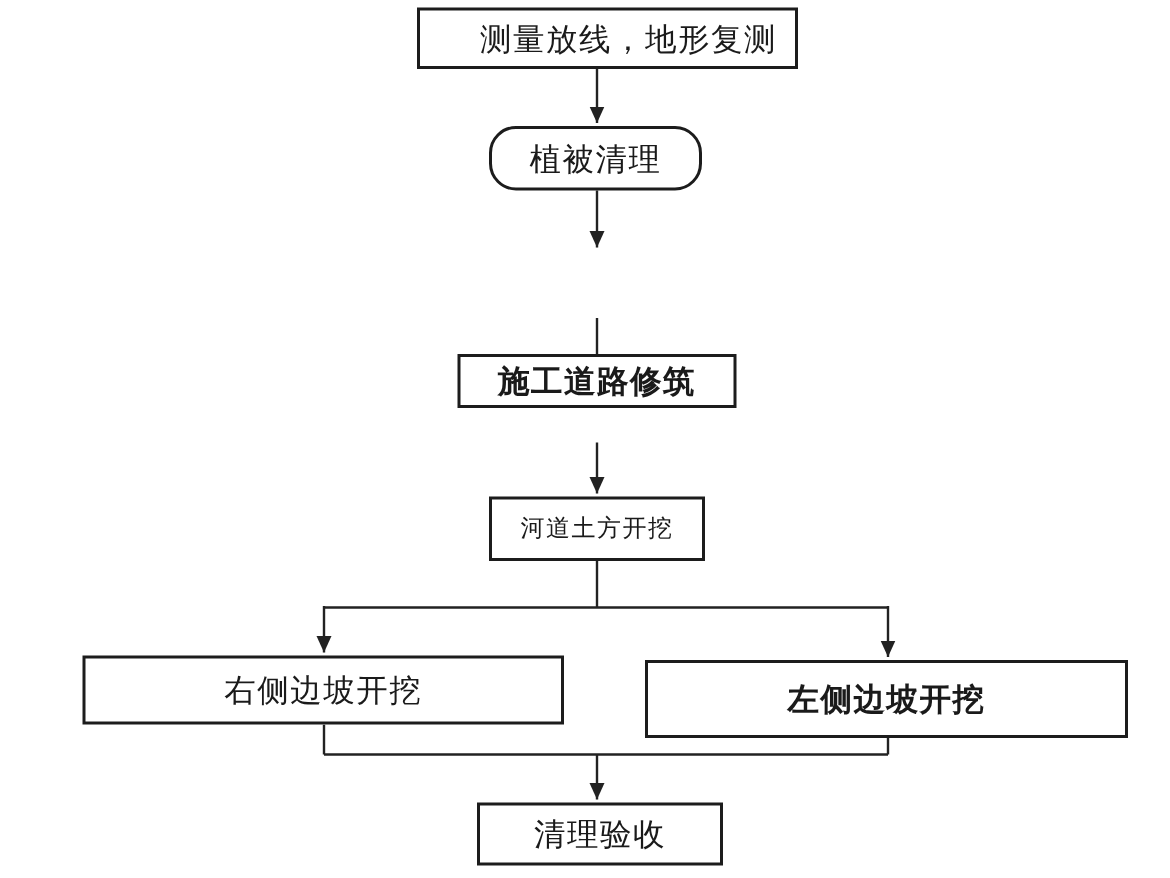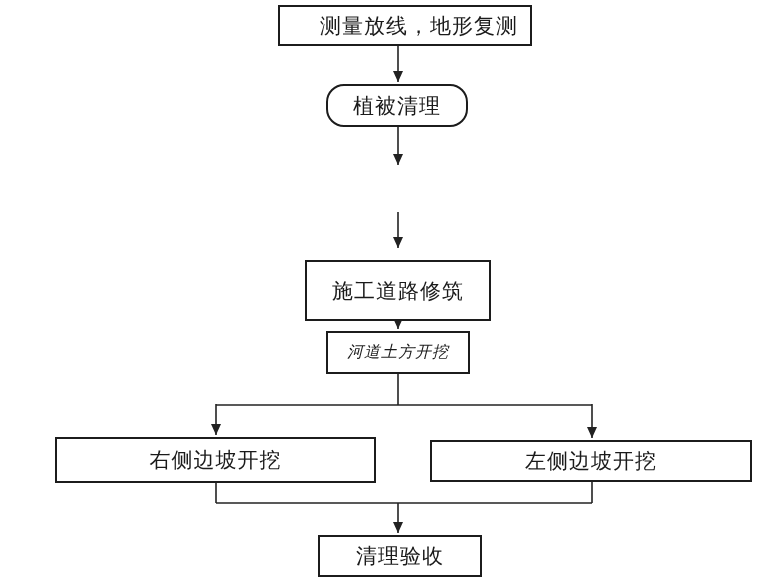--- a/index.html
+++ b/index.html
@@ -25,24 +25,24 @@
     align-items: center;
     justify-content: center;
     color: #1a1a1a;
     font-size: 21px;
     letter-spacing: 1px;
     white-space: nowrap;
   }
   .box-survey     { left: 278px; top: 5px;   width: 254px; height: 41px; padding-left: 28px; }
   .box-vegetation { left: 326px; top: 84px;  width: 142px; height: 43px; border-radius: 18px; }
   .box-ditch      { left: 305px; top: 167px; width: 187px; height: 45px; }
-  .box-road       { left: 305px; top: 260px; width: 186px; height: 61px; }
-  .box-channel    { left: 326px; top: 331px; width: 144px; height: 43px; font-size: 16px; font-style: italic; }
+  .box-road       { left: 305px; top: 236px; width: 186px; height: 36px; font-weight: bold; }
+  .box-channel    { left: 326px; top: 331px; width: 144px; height: 43px; font-size: 16px; }
   .box-right-slope{ left: 55px;  top: 437px; width: 321px; height: 46px; }
-  .box-left-slope { left: 430px; top: 440px; width: 322px; height: 42px; }
+  .box-left-slope { left: 430px; top: 440px; width: 322px; height: 52px; font-weight: bold; }
   .box-acceptance { left: 318px; top: 535px; width: 164px; height: 42px; }
   line { stroke: #222222; stroke-width: 1.6px; }
 </style>
 </head>
 <body>
 
 <div class="page">
 
   <svg class="connector-layer" width="780" height="585" viewBox="0 0 780 585" xmlns="http://www.w3.org/2000/svg">
     <defs>

